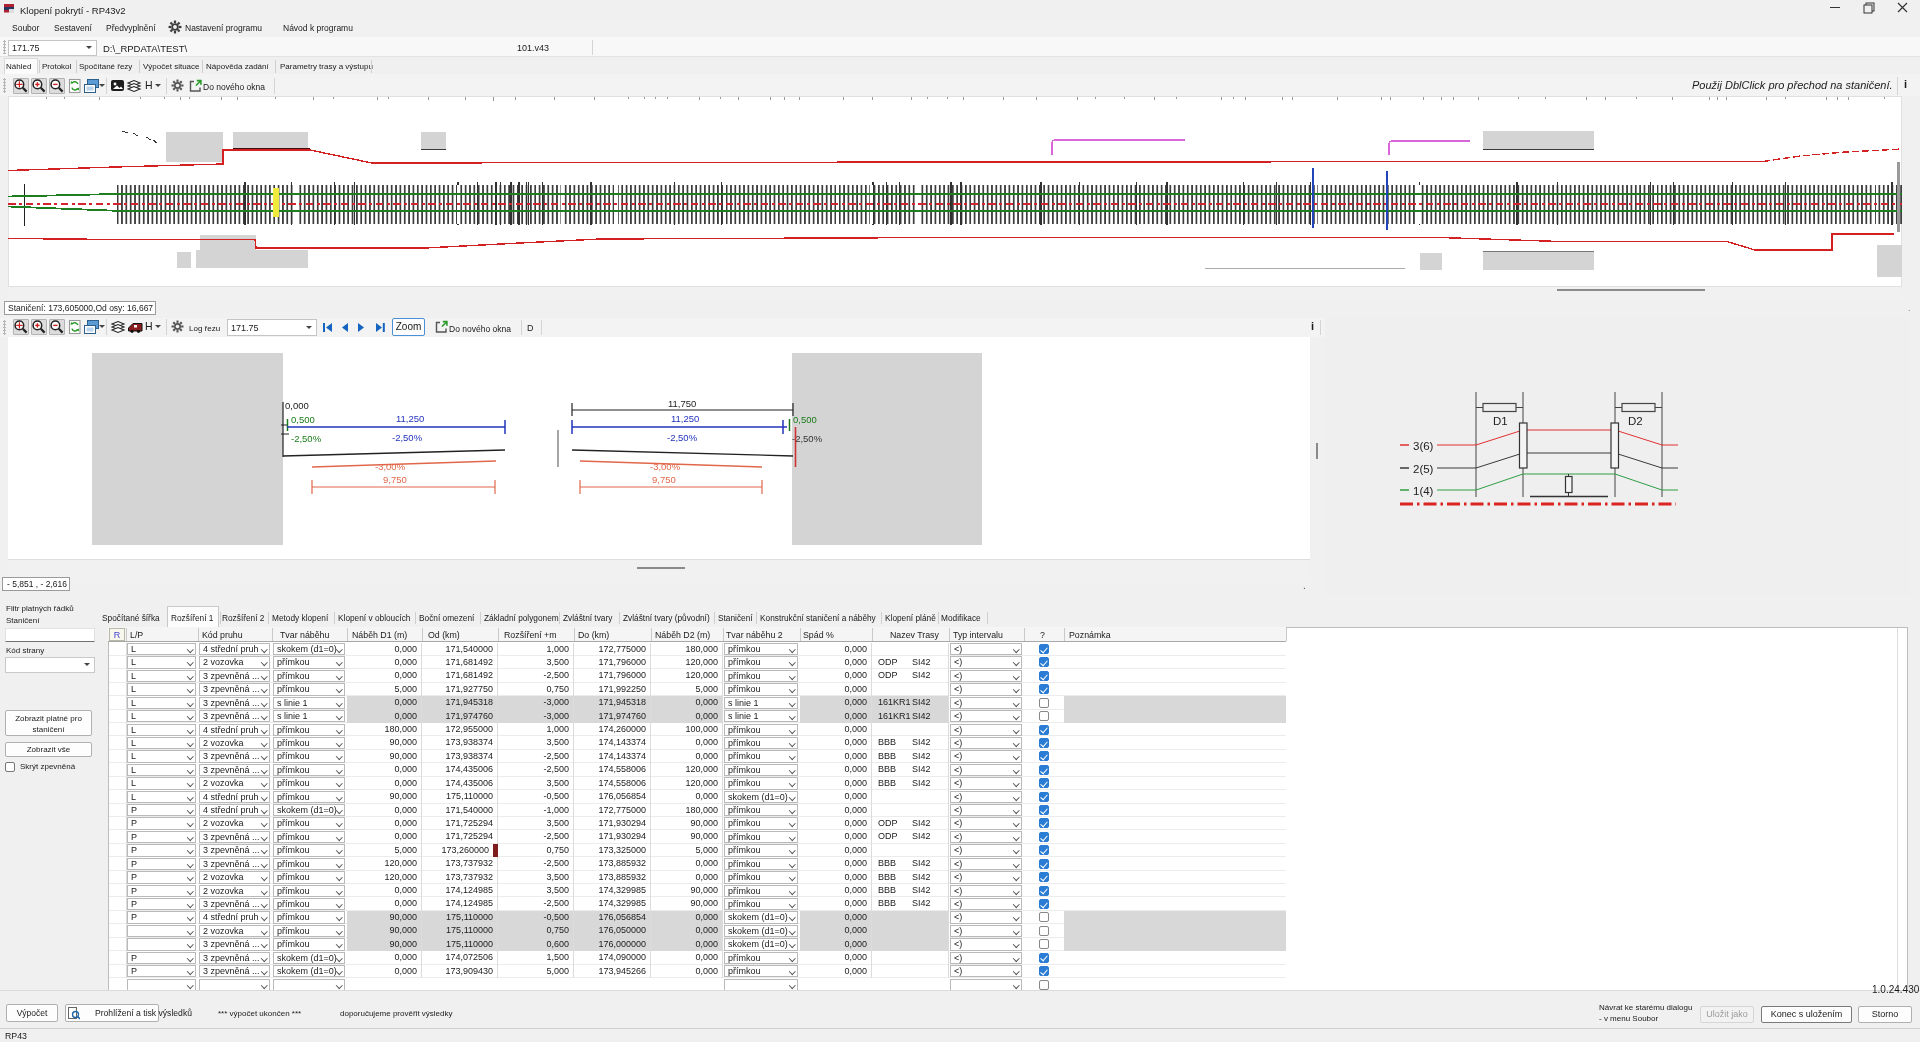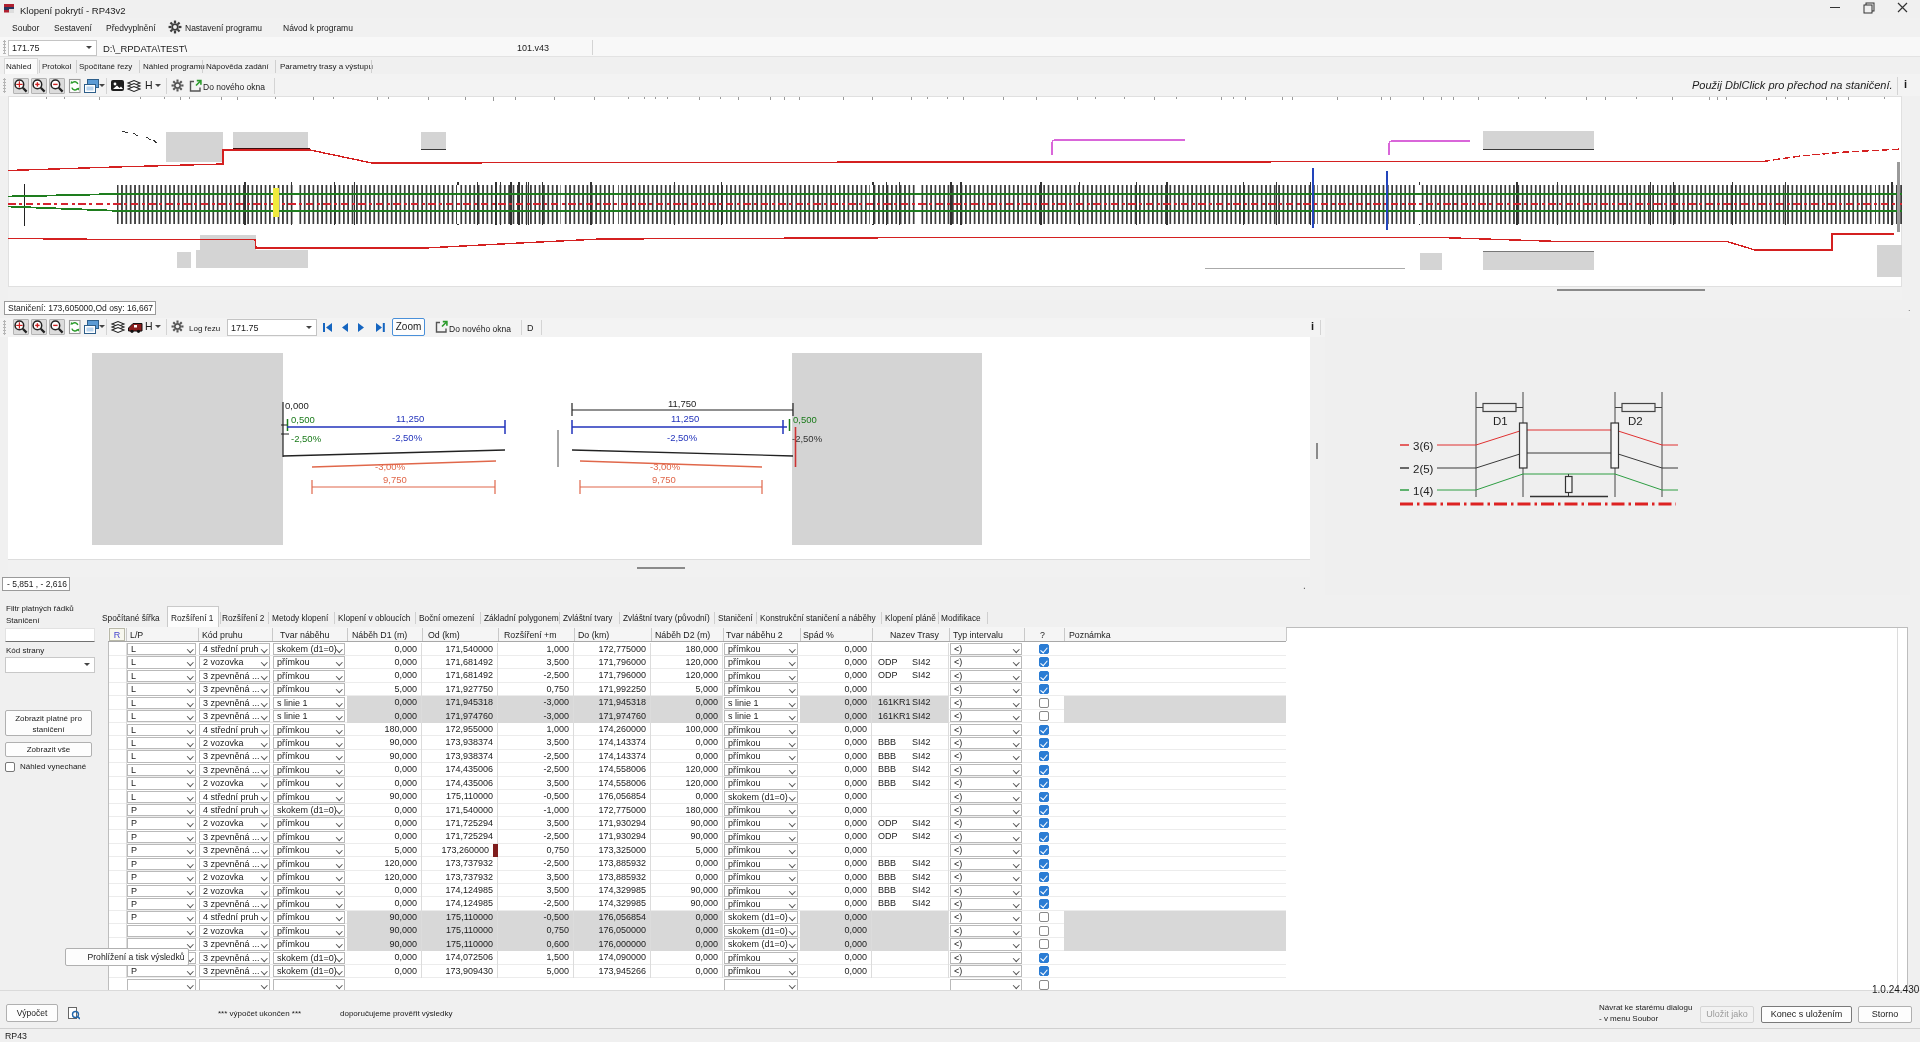--- a/index.html
+++ b/index.html
@@ -62,21 +62,21 @@
 <div class="ab" style="left:12px;top:43px;font-size:9px">171.75</div>
 <div class="chev" style="left:86px;top:46px"></div>
 <div class="ab" style="left:103px;top:43px;font-size:9.5px">D:\_RPDATA\TEST\</div>
 <div class="ab" style="left:517px;top:43px;font-size:9px">101.v43</div>
 <div class="sep" style="left:592px;top:40px;height:15px"></div>
 <div class="ab" style="left:0;top:57px;width:1920px;height:17px;background:#f0f0f0"></div>
 <div class="ab" style="left:4px;top:58px;width:34px;height:17px;background:#fbfbfb;border:1px solid #d8d8d8;border-bottom:none"></div>
 <div class="ab" style="left:6px;top:62px;font-size:8px">Náhled</div>
 <div class="ab" style="left:42px;top:62px;font-size:8px">Protokol</div>
 <div class="ab" style="left:79px;top:62px;font-size:8px">Spočítané řezy</div>
-<div class="ab" style="left:143px;top:62px;font-size:8px">Náhled programu</div>
+<div class="ab" style="left:143px;top:62px;font-size:8px">Výpočet situace</div>
 <div class="ab" style="left:206px;top:62px;font-size:8px">Nápověda zadání</div>
 <div class="ab" style="left:280px;top:62px;font-size:8px">Parametry trasy a výstupu</div>
 <div class="sep" style="left:38.5px;top:60px;height:13px;background:#cfcfcf"></div>
 <div class="sep" style="left:75.5px;top:60px;height:13px;background:#cfcfcf"></div>
 <div class="sep" style="left:139px;top:60px;height:13px;background:#cfcfcf"></div>
 <div class="sep" style="left:201.5px;top:60px;height:13px;background:#cfcfcf"></div>
 <div class="sep" style="left:274.5px;top:60px;height:13px;background:#cfcfcf"></div>
 <div class="sep" style="left:371px;top:60px;height:13px;background:#cfcfcf"></div>
 <div class="ab" style="left:0;top:74px;width:1920px;height:22px;background:#f3f3f3"></div>
 <div class="grip" style="left:3px;top:78px;height:15px"></div>
@@ -486,21 +486,21 @@
 <div class="ab" style="left:0;top:595px;width:1920px;height:395px;background:#f0f0f0"></div>
 <div class="ab" style="left:6px;top:604px;font-size:8px">Filtr platných řádků</div>
 <div class="ab" style="left:6px;top:616px;font-size:8px">Staničení</div>
 <div class="ab" style="left:5px;top:628px;width:90px;height:14px;background:#fff;border:1px solid #e2e2e2;border-bottom:1px solid #707070"></div>
 <div class="ab" style="left:6px;top:646px;font-size:8px">Kód strany</div>
 <div class="ab" style="left:5px;top:657px;width:90px;height:16px;background:#fff;border:1px solid #c8c8c8"></div>
 <div class="chev" style="left:84px;top:663px"></div>
 <div class="btn" style="left:5px;top:710px;width:87px;height:26px;line-height:11px;padding-top:2px;font-size:8px">Zobrazit platné pro<br>staničení</div>
 <div class="btn" style="left:5px;top:742px;width:87px;height:15px;line-height:13px;font-size:8px">Zobrazit vše</div>
 <div class="ab" style="left:5px;top:762px;width:10px;height:10px;background:#fff;border:1px solid #777;border-radius:2px"></div>
-<div class="ab" style="left:20px;top:762px;font-size:8px">Náhled vynechané</div>
+<div class="ab" style="left:20px;top:762px;font-size:8px">Skrýt zpevněná</div>
 <div class="ab" style="left:167.5px;top:612px;width:1px;height:12px;background:#cfcfcf"></div>
 <div class="ab" style="left:219.5px;top:612px;width:1px;height:12px;background:#cfcfcf"></div>
 <div class="ab" style="left:267.5px;top:612px;width:1px;height:12px;background:#cfcfcf"></div>
 <div class="ab" style="left:333.5px;top:612px;width:1px;height:12px;background:#cfcfcf"></div>
 <div class="ab" style="left:414.5px;top:612px;width:1px;height:12px;background:#cfcfcf"></div>
 <div class="ab" style="left:480px;top:612px;width:1px;height:12px;background:#cfcfcf"></div>
 <div class="ab" style="left:558.5px;top:612px;width:1px;height:12px;background:#cfcfcf"></div>
 <div class="ab" style="left:618.5px;top:612px;width:1px;height:12px;background:#cfcfcf"></div>
 <div class="ab" style="left:714px;top:612px;width:1px;height:12px;background:#cfcfcf"></div>
 <div class="ab" style="left:755.5px;top:612px;width:1px;height:12px;background:#cfcfcf"></div>
@@ -978,21 +978,21 @@
 <div class="ck ckon" style="left:1039px;top:966.08px"></div>
 <div class="ab" style="left:109px;top:978.00px;width:1177px;height:13.42px;border-bottom:1px solid #ececec"></div>
 <div class="cmb" style="left:127px;top:978.50px;width:69px">&nbsp;<i></i></div>
 <div class="cmb" style="left:199px;top:978.50px;width:71px">&nbsp;<i></i></div>
 <div class="cmb" style="left:273px;top:978.50px;width:72px">&nbsp;<i></i></div>
 <div class="cmb" style="left:724px;top:978.50px;width:74px">&nbsp;<i></i></div>
 <div class="cmb" style="left:950px;top:978.50px;width:72px">&nbsp;<i></i></div>
 <div class="ck ckoff" style="left:1039px;top:979.50px"></div>
 <div class="ab" style="left:0;top:990px;width:1920px;height:38px;background:#f0f0f0;border-top:1px solid #dadada"></div>
 <div class="btn" style="left:6px;top:1004px;width:52px;height:18px;line-height:16px;font-size:8.5px">Výpočet</div>
-<div class="btn" style="left:65px;top:948px;width:124px;height:18px;line-height:16px;padding-left:18px;font-size:8.6px;white-space:nowrap">Prohlížení a tisk výsledků</div>
+<div class="btn" style="left:65px;top:1004px;width:94px;height:18px;line-height:16px;padding-left:29px;font-size:8.6px;white-space:nowrap">Prohlížení a tisk výsledků</div>
 <svg class="ab" style="left:68px;top:1007px" width="12" height="13">
 <rect x="0.5" y="0.5" width="8" height="11" fill="#fff" stroke="#666" stroke-width="1"></rect>
 <circle cx="7.5" cy="7.5" r="3" fill="none" stroke="#2266aa" stroke-width="1.4"></circle>
 <line x1="9.7" y1="9.7" x2="12" y2="12" stroke="#2266aa" stroke-width="1.6"></line>
   </svg>
 <div class="ab" style="left:218px;top:1009px;font-size:8px">*** výpočet ukončen ***</div>
 <div class="ab" style="left:340px;top:1009px;font-size:8px">doporučujeme prověřit výsledky</div>
 <div class="ab" style="left:1599px;top:1003px;line-height:10.5px;font-size:8px">Návrat ke starému dialogu<br>- v menu Soubor</div>
 <div class="btn" style="left:1700px;top:1006px;width:54px;height:17px;line-height:15px;color:#9b9b9b;background:#f2f2f2;border-color:#d5d5d5;font-size:9px">Uložit jako</div>
 <div class="btn" style="left:1761px;top:1006px;width:91px;height:17px;line-height:15px;border-color:#7a7a7a;font-size:9px">Konec s uložením</div>

